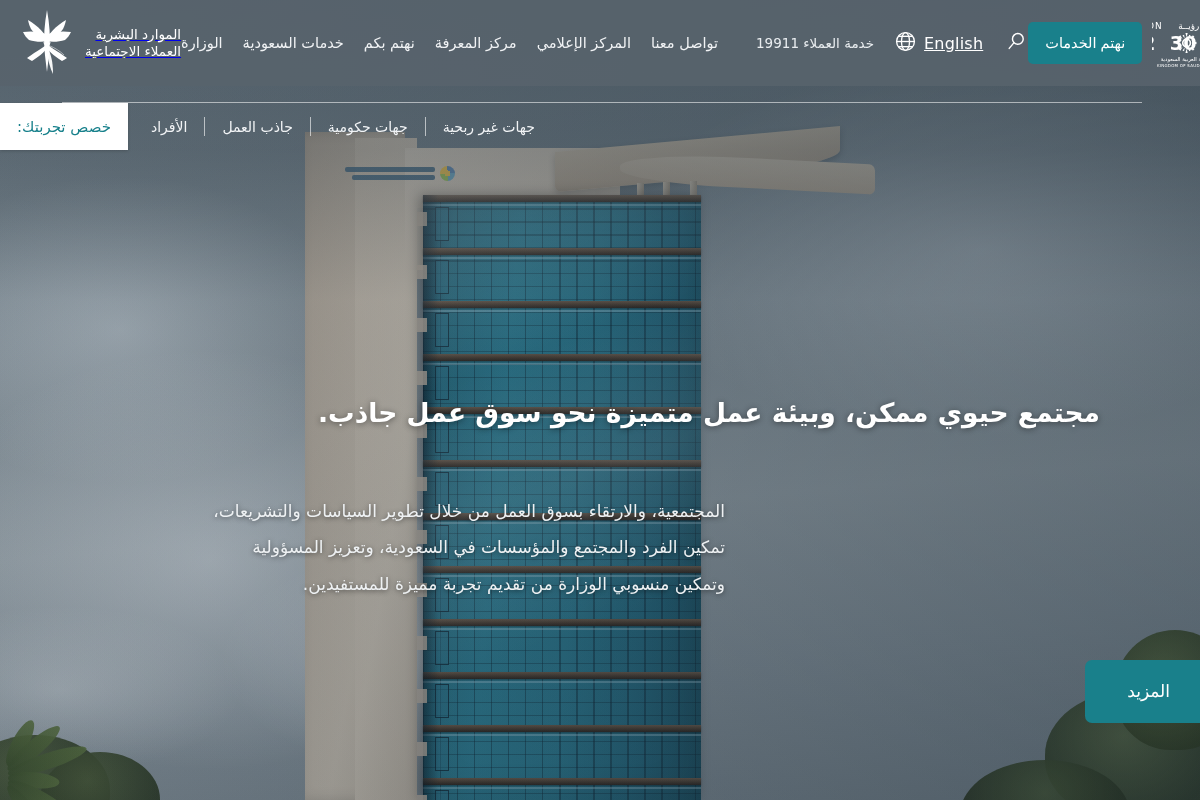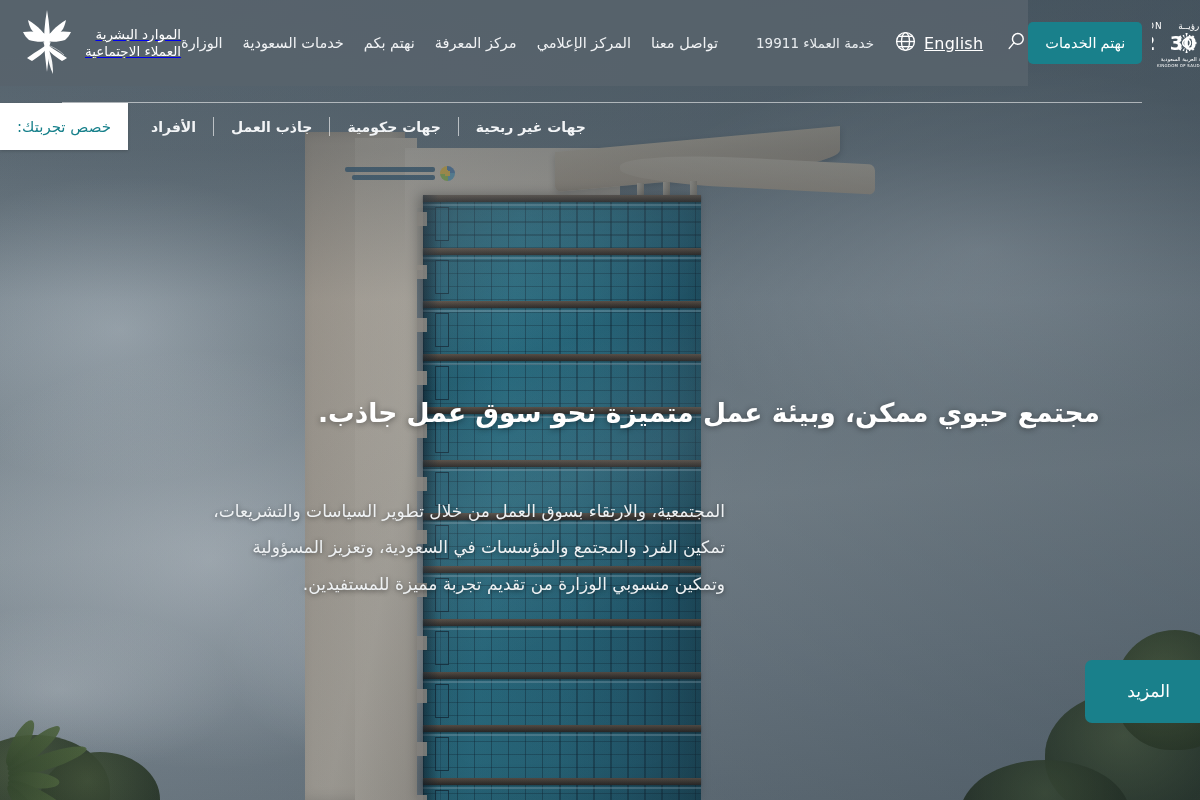--- a/index.html
+++ b/index.html
@@ -146,21 +146,21 @@
 
   .hero-scrim {
     position:absolute; inset:0;
     background:
       linear-gradient(90deg, rgba(22,38,50,.06) 0%, rgba(22,38,50,.20) 45%, rgba(22,38,50,.34) 100%),
       linear-gradient(180deg, rgba(35,48,58,.30) 0 150px, rgba(35,48,58,.10) 300px, rgba(28,40,50,.18) 100%);
   }
 
   
   .topbar {
-    position:absolute; left:0; top:0; width:1028px; height:86px;
+    position:absolute; left:0; top:0; width:1200px; height:86px;
     background:rgba(88,99,108,.88);
     display:flex; align-items:center; flex-direction:row-reverse;
     padding:0 14px 0 18px; z-index:20;
   }
   .brand { display:flex; align-items:center; gap:9px; flex-direction:row-reverse; }
   .brand-emblem { width:58px; height:74px; flex:none; }
   .brand-text {
     color:#fff; font-size:13.5px; line-height:1.28; text-align:right;
     letter-spacing:.1px; white-space:nowrap; font-weight:500;
   }
@@ -204,21 +204,21 @@
     background:#fff; color:#17808b; font-size:15px; display:flex; align-items:center;
     justify-content:center; padding:0 17px; white-space:nowrap; cursor:pointer;
     box-shadow:0 1px 3px rgba(0,0,0,.18);
   }
   .subnav-links {
     display:flex; flex-direction:row-reverse; align-items:center; gap:0;
     padding:0 6px;
   }
   .subnav-links a {
     color:#f2f4f6; font-size:14px; text-decoration:none; white-space:nowrap;
-    padding:0 17px; line-height:1;font-weight:bold;
+    padding:0 17px; line-height:1;
   }
   .sep { width:1px; height:19px; background:rgba(255,255,255,.6); }
 
   
   .hero-copy {
     position:absolute; right:100px; top:395px; width:880px;
     text-align:right; z-index:15; direction:rtl;
   }
   .hero-title {
     color:#fff; font-size:26.5px; font-weight:bold; line-height:1.35;

